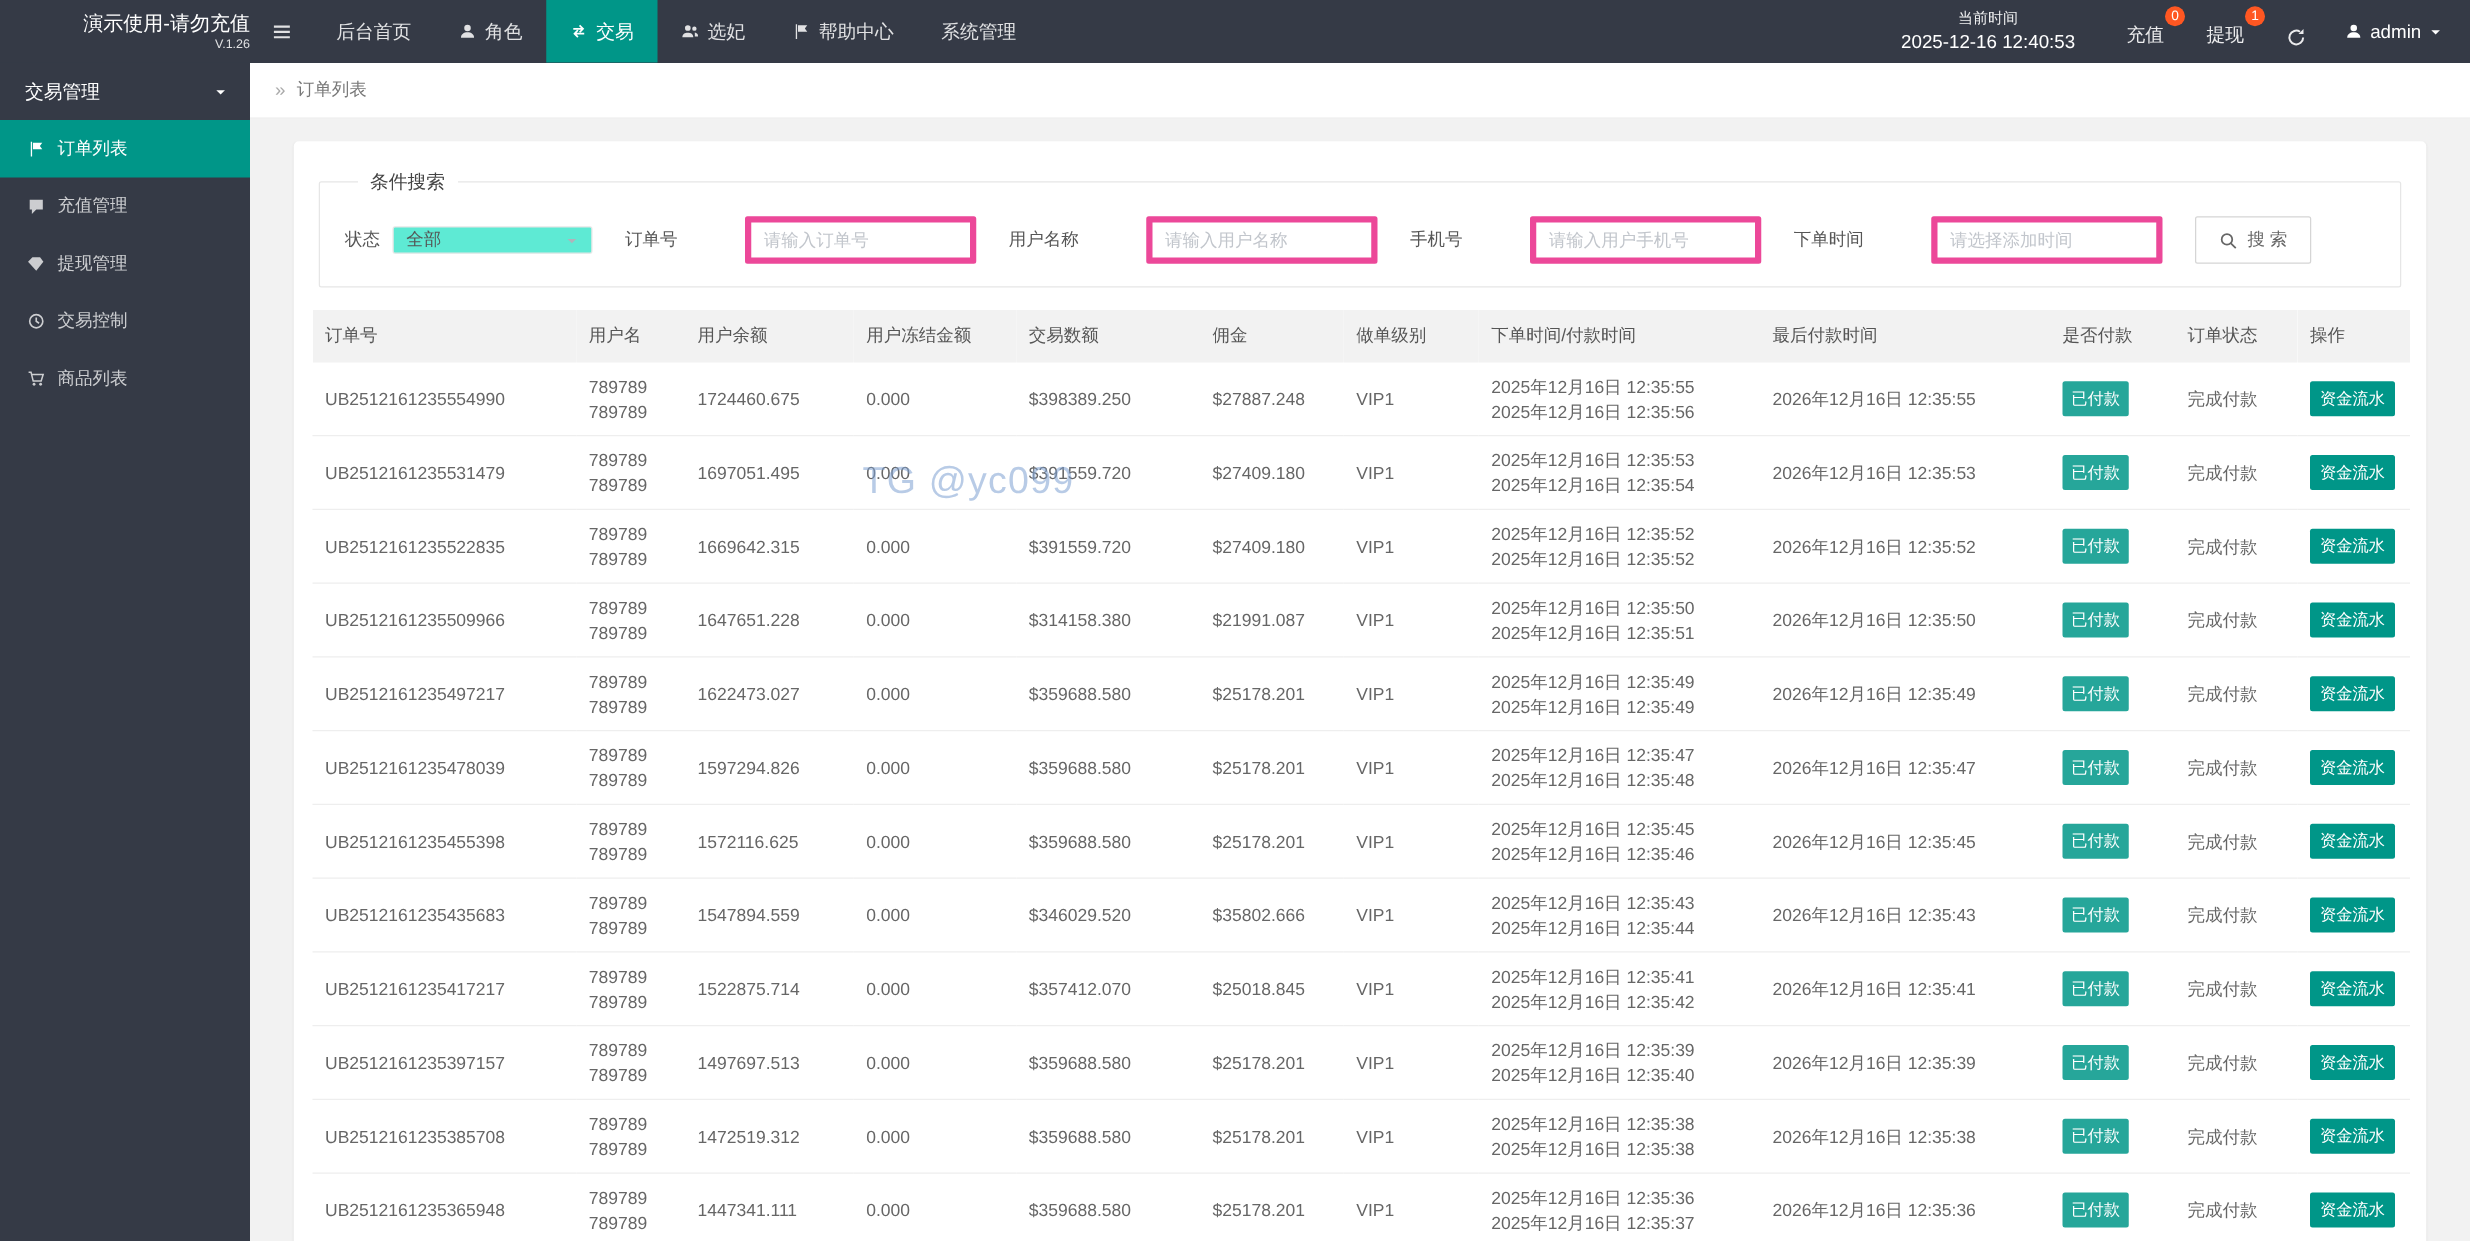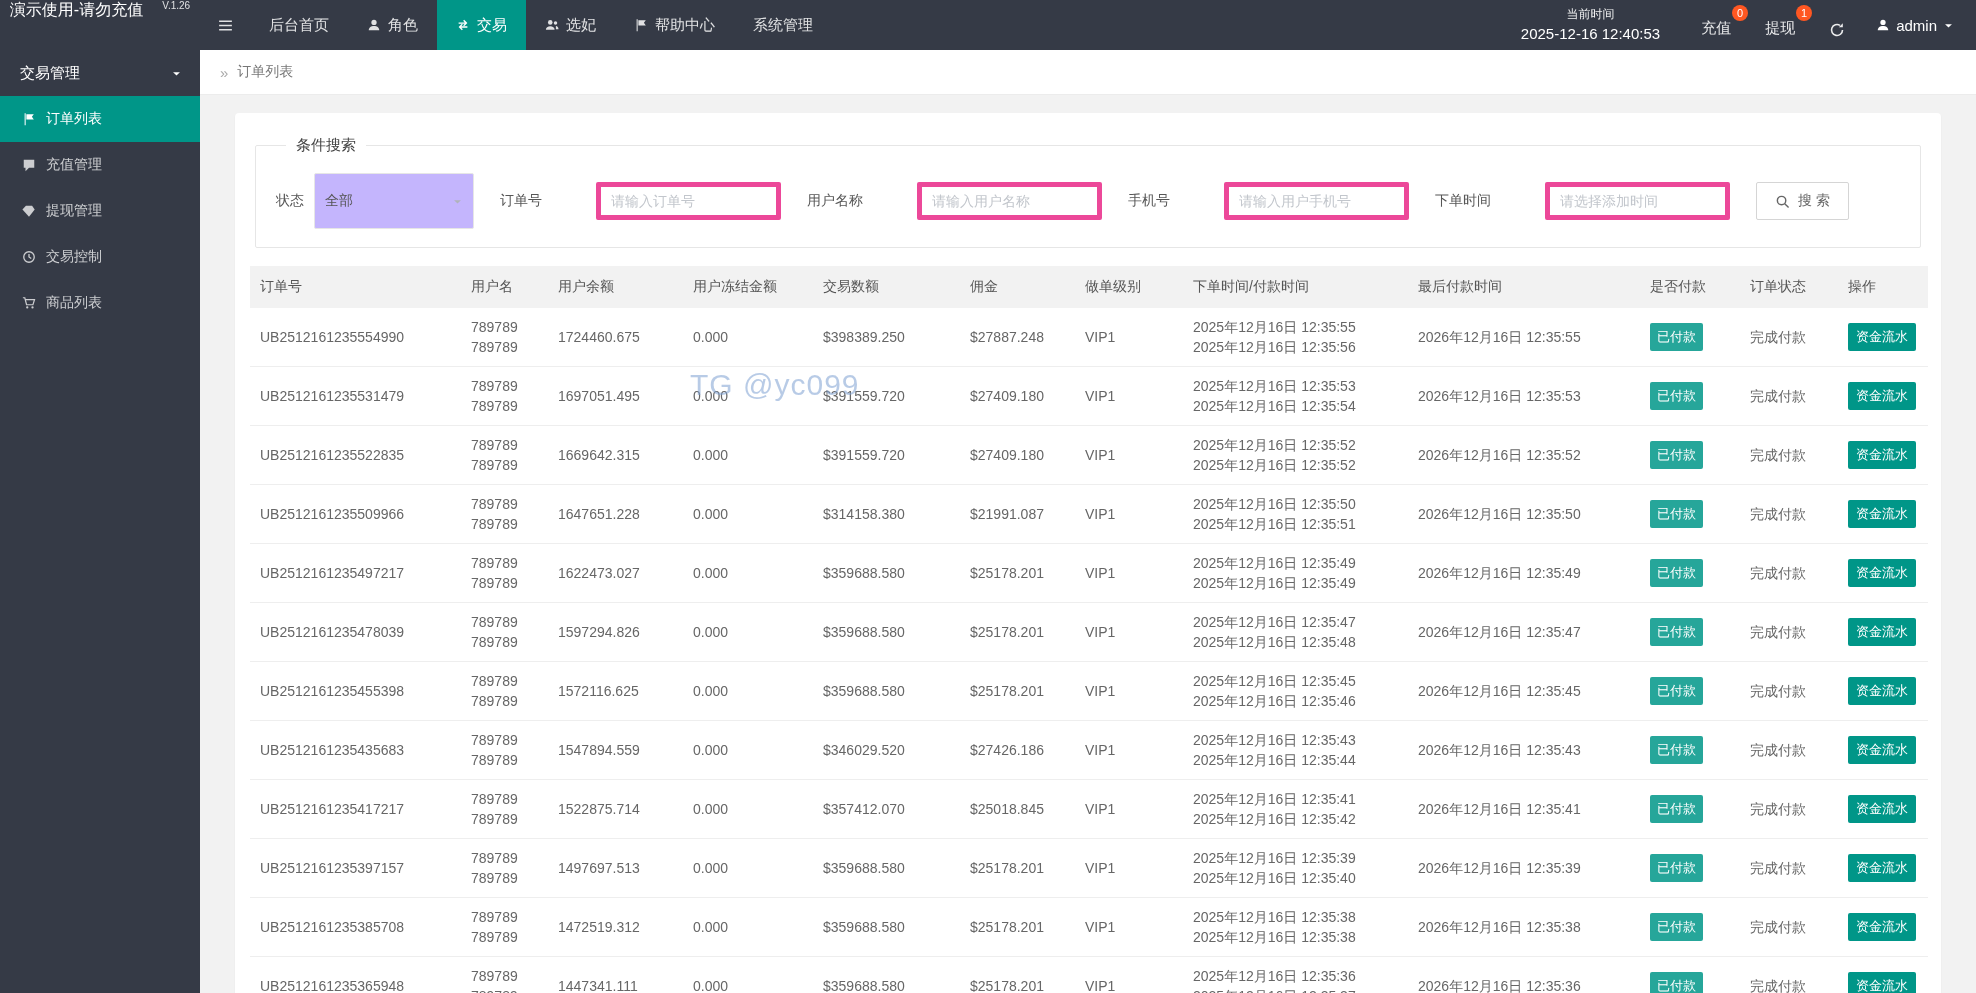--- a/index.html
+++ b/index.html
@@ -12,21 +12,21 @@
   }
   svg { display: block; }
   .icon { flex: 0 0 auto; display: inline-flex; }
 
   
   .topbar {
     position: fixed; top: 0; left: 0; right: 0; height: 50px;
     background: #353a46; color: #fff;
     display: flex; align-items: stretch; z-index: 10;
   }
-  .logo { width: 200px; display: flex; align-items: flex-start; justify-content: center; font-size: 16px; white-space: nowrap; }
+  .logo { width: 200px; display: flex; align-items: flex-end; justify-content: center; font-size: 16px; white-space: nowrap; flex-direction: column; }
   .logo sup { font-size: 10px; margin-left: 19px; color: rgba(255,255,255,.85); }
   .hamburger { width: 50px; display: flex; align-items: center; justify-content: center; color: rgba(255,255,255,.85); cursor: pointer; }
   .topnav { display: flex; align-items: stretch; }
   .nav-item { display: flex; align-items: center; gap: 7px; padding: 0 19px; font-size: 15px; color: rgba(255,255,255,.85); cursor: pointer; white-space: nowrap; }
   .nav-item.active { background: #009688; color: #fff; }
   .topbar-right { margin-left: auto; display: flex; align-items: stretch; }
   .time-block { display: flex; flex-direction: column; align-items: center; justify-content: center; padding: 0 24px; line-height: 1.4; }
   .time-label { font-size: 12px; color: rgba(255,255,255,.92); }
   .time-value { font-size: 15px; }
   .top-action { position: relative; display: flex; align-items: flex-end; padding: 12px 17px; font-size: 15px; color: rgba(255,255,255,.9); cursor: pointer; }
@@ -45,21 +45,21 @@
   .crumb-arrow { color: #aaa; font-size: 15px; }
   .main { padding: 18px 35px 0; }
   .card { background: #fff; border-radius: 4px; padding: 15px; box-shadow: 0 1px 2px rgba(0,0,0,.05); }
 
   
   fieldset.search { border: 1px solid #e6e6e6; border-radius: 2px; margin: 8px 5px 18px; padding: 18px 20px; }
   fieldset.search legend { font-size: 15px; color: #444; padding: 0 10px; margin-left: 10px; }
   .search-form { display: flex; align-items: center; }
   .f-label { font-size: 14px; color: #565656; margin-right: 10px; white-space: nowrap; }
   .f-gap { width: 26px; flex: 0 0 auto; }
-  .select { width: 160px; height: 56px; border: 1px solid #e6e6e6; border-radius: 2px; display: flex; align-items: center; justify-content: space-between; padding: 0 10px; font-size: 14px; color: #555; cursor: pointer; background: #c4b5fd; }
+  .select { width: 160px; height: 22px; border: 1px solid #e6e6e6; border-radius: 2px; display: flex; align-items: center; justify-content: space-between; padding: 0 10px; font-size: 14px; color: #555; cursor: pointer; background: #5eead4; }
   .select .chev { color: #b0b3ba; }
   .f-input { width: 185px; height: 38px; border: 5px solid #ec4899; border-radius: 2px; padding: 0 10px; font-size: 14px; color: #555; outline: none; font-family: inherit; margin-left: 44px; }
   .f-input::placeholder { color: #c2c6cc; }
   .search-btn { height: 38px; display: flex; align-items: center; gap: 8px; padding: 0 18px; background: #fff; border: 1px solid #d5d5d5; border-radius: 2px; font-size: 14px; color: #666; cursor: pointer; font-family: inherit; }
 
   
   .order-table { width: 100%; border-collapse: collapse; table-layout: fixed; }
   .order-table th { background: #f2f2f2; font-weight: 400; font-size: 14px; color: #555; text-align: left; padding: 12px 10px; overflow: hidden; white-space: nowrap; }
   .order-table td { font-size: 14px; color: #666; padding: 9px 10px; border-bottom: 1px solid #eee; line-height: 20px; vertical-align: middle; overflow: hidden; }
   .badge-paid { display: inline-block; background: #26a69a; color: #fff; font-size: 13px; padding: 4px 7px; border-radius: 2px; }
@@ -476,21 +476,21 @@
 
         <tr>
           <td>UB2512161235435683</td>
           <td>
             <div>789789</div>
             <div>789789</div>
           </td>
           <td>1547894.559</td>
           <td>0.000</td>
           <td>$346029.520</td>
-          <td>$27426.186</td>
+          <td>$35802.666</td>
           <td>VIP1</td>
           <td>
             <div>2025年12月16日 12:35:43</div>
             <div>2025年12月16日 12:35:44</div>
           </td>
           <td>2026年12月16日 12:35:43</td>
           <td>
             <span class="badge-paid">已付款</span>
           </td>
           <td>完成付款</td>

